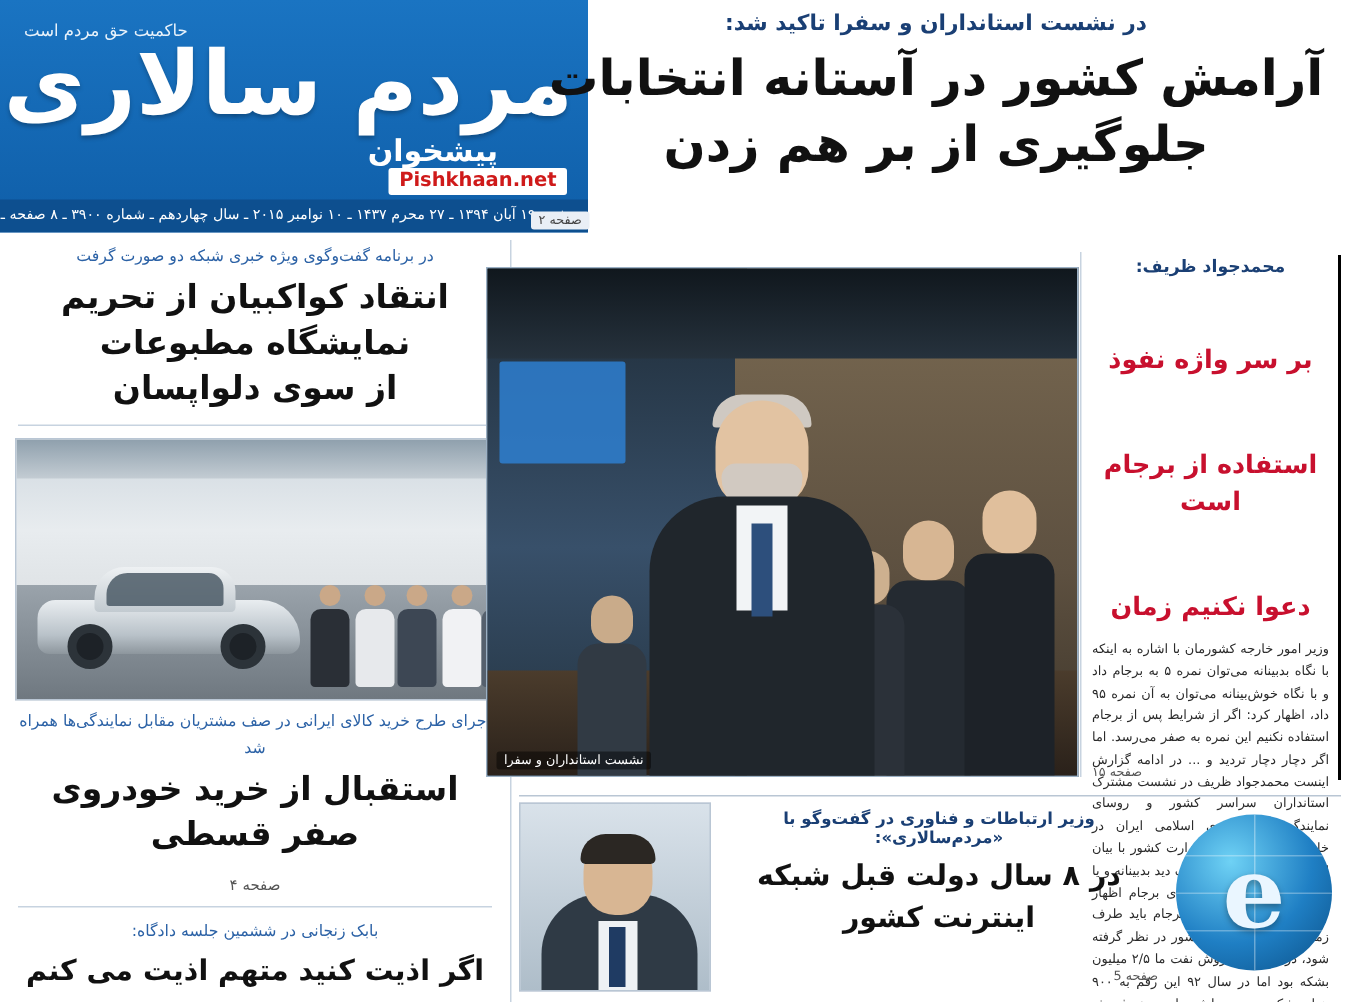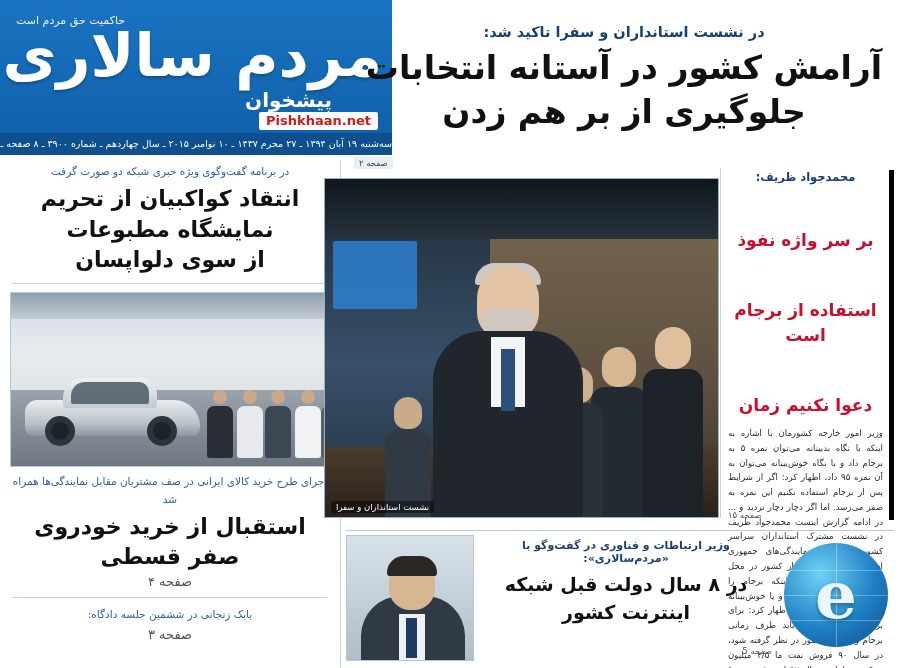--- a/index.html
+++ b/index.html
@@ -66,21 +66,20 @@
     white-space: nowrap;
   }
 
   
   .lead {
     position: absolute; left: 340px; top: 0;
     width: 560px; height: 155px;
     padding: 8px 14px 0 22px;
     text-align: center;
     direction: rtl;
-    margin-top: 16px;
   }
   .lead-kicker {
     font-size: 14.5px; color: #1a3f74; font-weight: bold;
     margin-bottom: 6px;
   }
   .lead-title {
     font-size: 33px; font-weight: bold; color: #111;
     line-height: 1.32;
     letter-spacing: -0.2px;
   }
@@ -102,21 +101,21 @@
     text-align: center; margin: 6px 0 4px 0;
   }
   .story-head {
     font-size: 22px; font-weight: bold; color: #111;
     text-align: center; line-height: 1.38;
   }
   .story-head.sm { font-size: 19px; }
   .rule { height: 1px; background: #c7d3e0; margin: 8px 2px; }
   .page-tag {
     display: block; text-align: center;
-    font-size: 13px; color: #555; margin-top: 1px;
+    font-size: 10px; color: #555; margin-top: 12px;
   }
 
   .photo {
     position: relative;
     width: 100%;
     border: 1px solid #b9c6d4;
     overflow: hidden;
     background: #dfe6ec;
   }
   .photo-car { height: 175px; }
@@ -221,21 +220,21 @@
     font-size: 8.5px; color: #fff; background: rgba(0,0,0,.45);
     padding: 1px 5px; border-radius: 2px;
   }
 
   
   .col-right {
     position: absolute; left: 722px; top: 170px;
     width: 172px; height: 350px;
     padding: 0 6px;
     direction: rtl;
-    border-right: 5px solid #000000;
+    border-right: 2px solid #000000;
   }
   .rc-name {
     font-size: 11.5px; font-weight: bold; color: #1a3f74;
     text-align: center; margin-bottom: 6px;
   }
   .rc-head {
     font-size: 17px; font-weight: bold; color: #c8102e;
     text-align: center; line-height: 1.5; margin-top: 44px;
   }
   .rc-body {
@@ -371,20 +370,21 @@
           <div class="torso" style="background:#55606d;"></div>
       </div>
     </div>
 
     <div class="story-kicker">اجرای طرح خرید کالای ایرانی در صف مشتریان مقابل نمایندگی‌ها همراه شد</div>
     <div class="story-head">استقبال از خرید خودروی صفر قسطی</div>
     <span class="page-tag">صفحه ۴</span>
     <div class="rule"></div>
 
     <div class="story-kicker">بابک زنجانی در ششمین جلسه دادگاه:</div>
+    <div class="story-head sm">اگر اذیت کنید متهم اذیت می کنم</div>
     <span class="page-tag">صفحه ۳</span>
 
   </div>
 
   <div class="divider-v" style="left:340px;"></div>
 
   <div class="main-photo">
     <div class="mp-wallL"></div>
     <div class="mp-wallR"></div>
     <div class="mp-ceiling"></div>

